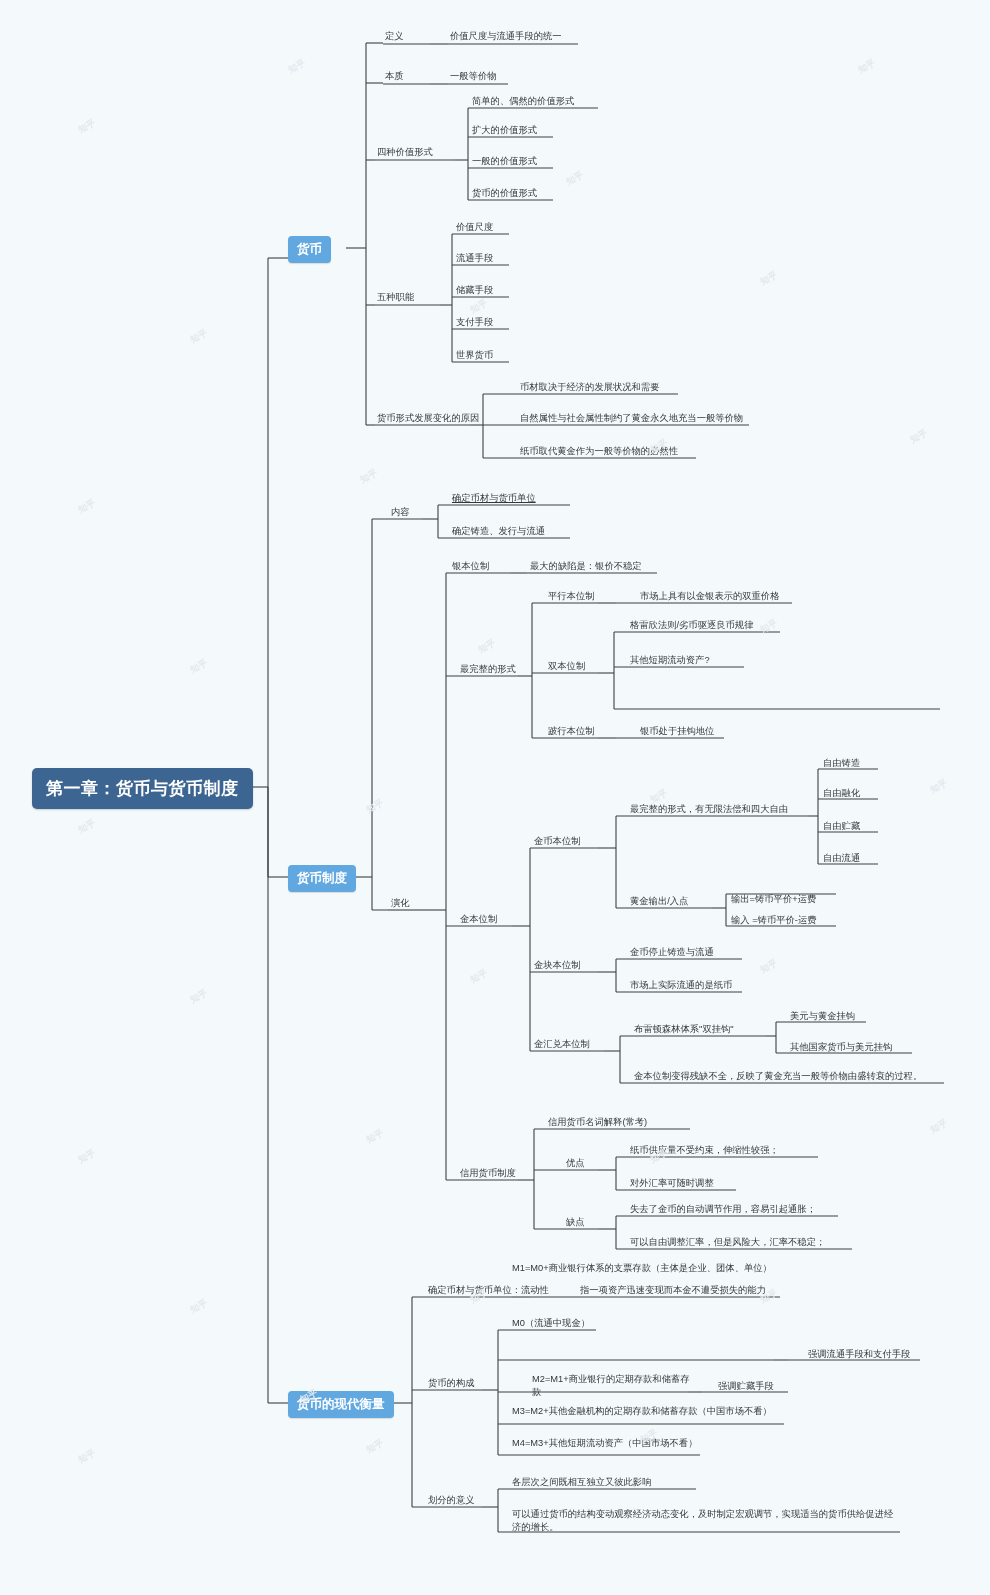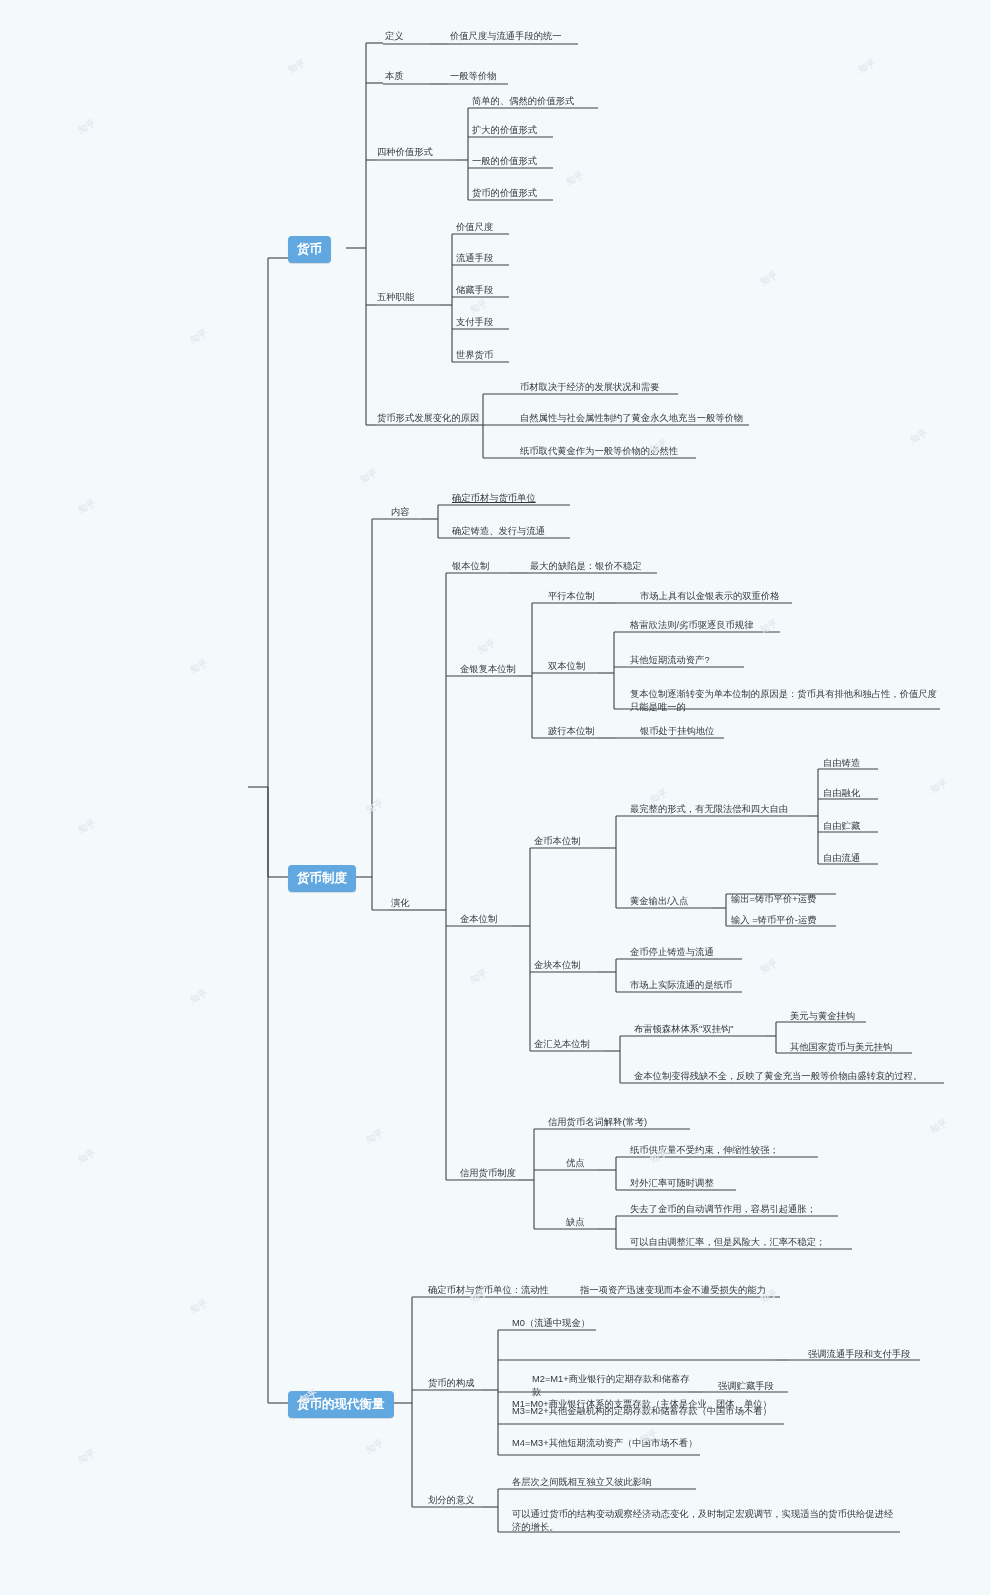--- a/index.html
+++ b/index.html
@@ -223,20 +223,21 @@
     <path d="M510,1424 H784"></path>
     <path d="M510,1455 H700"></path>
 
     <path d="M426,1507 H482"></path>
     <path d="M482,1507 H498"></path>
     <path d="M498,1489 V1532"></path>
     <path d="M498,1489 H510 M498,1532 H510"></path>
     <path d="M510,1489 H696 M510,1532 H900"></path>
   </svg>
 
+  <div class="node root" style="left:32px;top:768px;">第一章：货币与货币制度</div>
 
   <div class="node lvl1" style="left:288px;top:236px;">货币</div>
   <div class="node lvl1" style="left:288px;top:865px;">货币制度</div>
   <div class="node lvl1" style="left:288px;top:1391px;">货币的现代衡量</div>
 
   <div class="node txt" style="left:385px;top:30px;">定义</div>
   <div class="node txt" style="left:450px;top:30px;">价值尺度与流通手段的统一</div>
 
   <div class="node txt" style="left:385px;top:70px;">本质</div>
   <div class="node txt" style="left:450px;top:70px;">一般等价物</div>
@@ -261,29 +262,28 @@
 
   <div class="node txt" style="left:391px;top:506px;">内容</div>
   <div class="node txt" style="left:452px;top:492px;text-decoration:underline;">确定币材与货币单位</div>
   <div class="node txt" style="left:452px;top:525px;">确定铸造、发行与流通</div>
 
   <div class="node txt" style="left:391px;top:897px;">演化</div>
 
   <div class="node txt" style="left:452px;top:560px;">银本位制</div>
   <div class="node txt" style="left:530px;top:560px;">最大的缺陷是：银价不稳定</div>
 
-  <div class="node txt" style="left:460px;top:663px;">金银复本位制</div>
+  <div class="node txt" style="left:460px;top:663px;">最完整的形式</div>
 
   <div class="node txt" style="left:548px;top:590px;">平行本位制</div>
   <div class="node txt" style="left:640px;top:590px;">市场上具有以金银表示的双重价格</div>
 
   <div class="node txt" style="left:548px;top:660px;">双本位制</div>
   <div class="node txt wrap" style="left:630px;top:619px;width:152px;">格雷欣法则/劣币驱逐良币规律</div>
   <div class="node txt" style="left:630px;top:654px;">其他短期流动资产?</div>
-  <div class="node txt wrap" style="left:630px;top:688px;width:312px;">复本位制逐渐转变为单本位制的原因是：货币具有排他和独占性，价值尺度只能是唯一的</div>
 
   <div class="node txt" style="left:548px;top:725px;">跛行本位制</div>
   <div class="node txt" style="left:640px;top:725px;">银币处于挂钩地位</div>
 
   <div class="node txt" style="left:460px;top:913px;">金本位制</div>
 
   <div class="node txt" style="left:534px;top:835px;">金币本位制</div>
   <div class="node txt" style="left:630px;top:803px;">最完整的形式，有无限法偿和四大自由</div>
   <div class="node txt" style="left:823px;top:757px;">自由铸造</div>
   <div class="node txt" style="left:823px;top:787px;">自由融化</div>
@@ -313,21 +313,21 @@
 
   <div class="node txt" style="left:566px;top:1216px;">缺点</div>
   <div class="node txt" style="left:630px;top:1203px;">失去了金币的自动调节作用，容易引起通胀；</div>
   <div class="node txt" style="left:630px;top:1236px;">可以自由调整汇率，但是风险大，汇率不稳定；</div>
 
   <div class="node txt" style="left:428px;top:1284px;">确定币材与货币单位：流动性</div>
   <div class="node txt" style="left:580px;top:1284px;">指一项资产迅速变现而本金不遭受损失的能力</div>
 
   <div class="node txt" style="left:428px;top:1377px;">货币的构成</div>
   <div class="node txt" style="left:512px;top:1317px;">M0（流通中现金）</div>
-  <div class="node txt wrap" style="left:512px;top:1398px;width:262px;">M1=M0+商业银行体系的支票存款（主体是企业、团体、单位）</div>
+  <div class="node txt wrap" style="left:512px;top:1262px;width:262px;">M1=M0+商业银行体系的支票存款（主体是企业、团体、单位）</div>
   <div class="node txt" style="left:808px;top:1348px;">强调流通手段和支付手段</div>
   <div class="node txt wrap" style="left:512px;top:1373px;width:178px;padding-left:20px;">M2=M1+商业银行的定期存款和储蓄存款</div>
   <div class="node txt" style="left:718px;top:1380px;">强调贮藏手段</div>
   <div class="node txt wrap" style="left:512px;top:1405px;width:276px;">M3=M2+其他金融机构的定期存款和储蓄存款（中国市场不看）</div>
   <div class="node txt wrap" style="left:512px;top:1437px;width:192px;">M4=M3+其他短期流动资产（中国市场不看）</div>
 
   <div class="node txt" style="left:428px;top:1494px;">划分的意义</div>
   <div class="node txt" style="left:512px;top:1476px;">各层次之间既相互独立又彼此影响</div>
   <div class="node txt wrap" style="left:512px;top:1508px;width:388px;">可以通过货币的结构变动观察经济动态变化，及时制定宏观调节，实现适当的货币供给促进经济的增长。</div>
 

